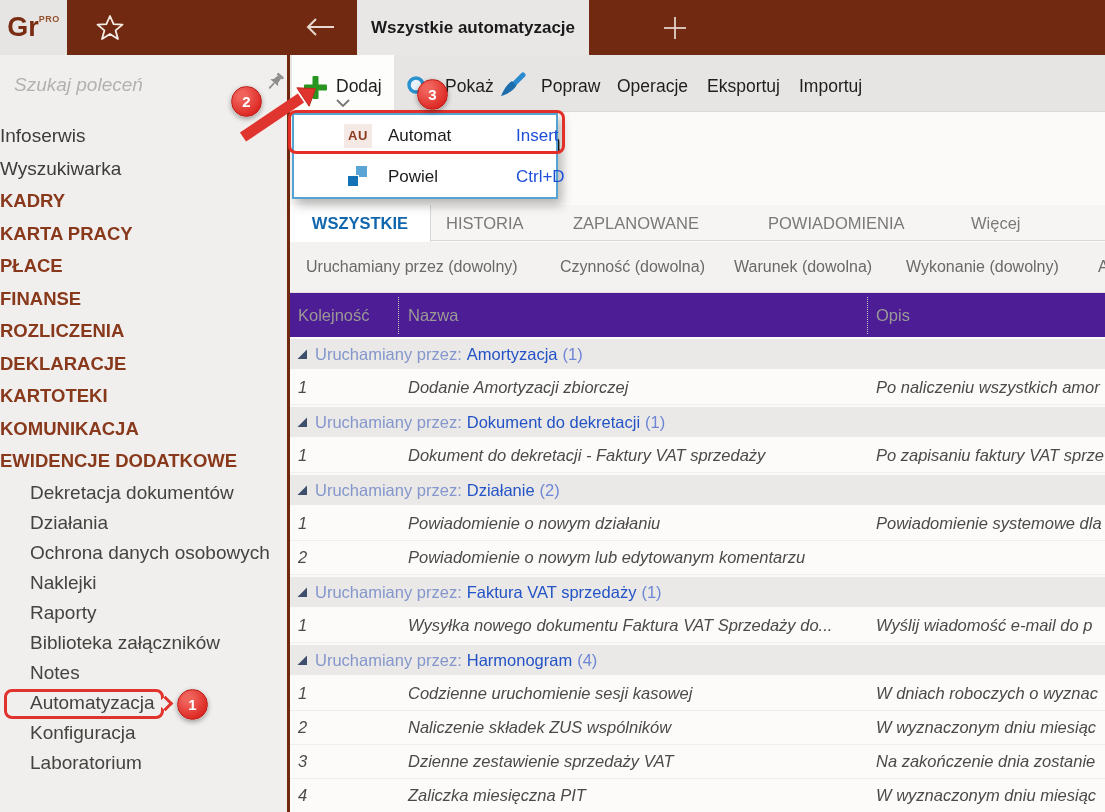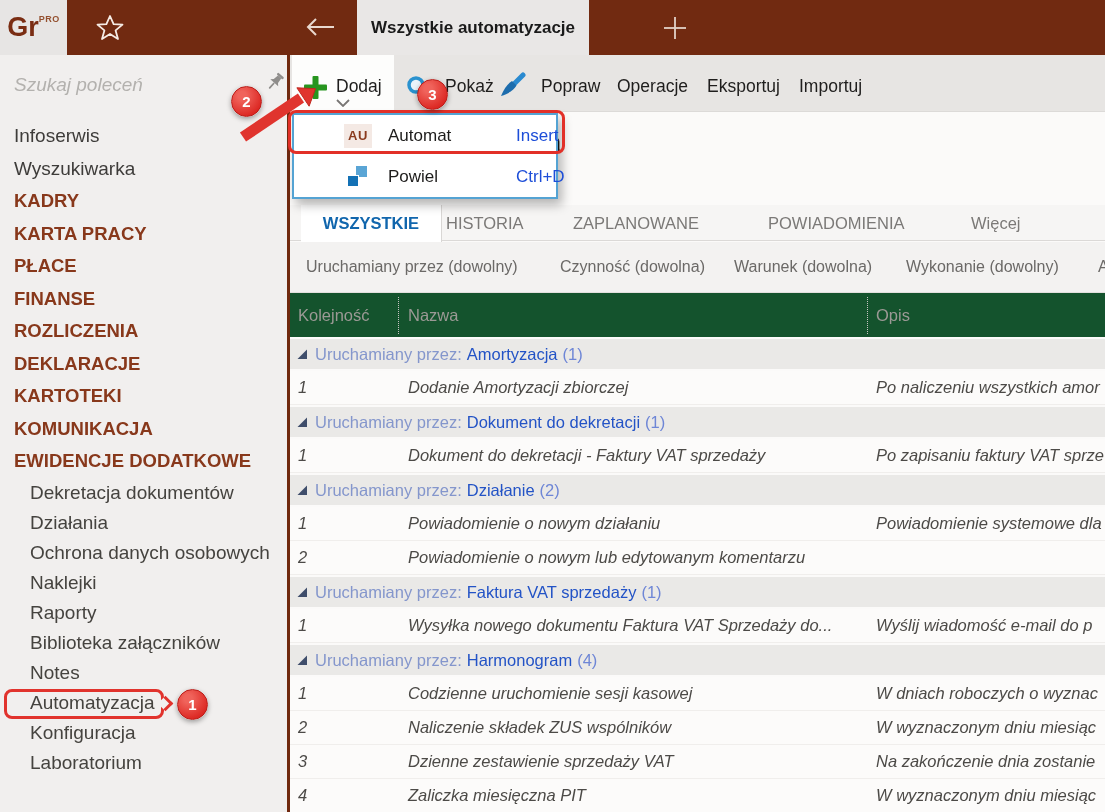--- a/index.html
+++ b/index.html
@@ -19,21 +19,21 @@
            display:flex;align-items:center;justify-content:center;font-size:17px;font-weight:600;color:#1a1a1a;}
   .top-plus{position:absolute;left:596px;top:16px;width:24px;height:24px;}
 
   
   .sidebar{position:absolute;left:0;top:55px;width:287px;bottom:0;background:#f1efee;}
   .search{position:absolute;left:12px;top:15px;width:225px;height:30px;border:none;background:transparent;
           font-family:inherit;font-style:italic;font-size:19px;color:#b3b1ae;outline:none;}
   .search::placeholder{color:#b3b1ae;opacity:1;font-style:italic;}
   .pin-icon{position:absolute;left:264px;top:16px;width:22px;height:22px;}
   .nav{position:absolute;left:0;top:65px;right:3px;}
-  .nav-item{height:32.5px;display:flex;align-items:center;padding-left:14px;font-size:19px;color:#3e3c3a;cursor:default;}
+  .nav-item{height:32.5px;display:flex;align-items:center;font-size:19px;color:#3e3c3a;cursor:default;}
   .nav-section{font-weight:bold;font-size:18.5px;color:#88381b;}
   .nav-sub{height:30px;padding-left:30px;color:#45433f;}
 
   
   .divider{position:absolute;left:287px;top:55px;width:3px;bottom:0;background:#70290f;z-index:5;}
 
   
   .content{position:absolute;left:290px;top:55px;right:0;bottom:0;background:#fbfaf9;}
   .toolbar{position:absolute;left:0;top:0;right:0;height:57px;background:#e7e5e3;border-bottom:1px solid #dcdad8;}
   .add-btn{position:absolute;left:2px;top:0;width:102px;height:57px;background:#fdfdfc;}
@@ -41,27 +41,27 @@
   .add-label{position:absolute;left:44px;top:31px;transform:translateY(-50%);font-size:17.5px;color:#1f1e1d;}
   .chevron-icon{position:absolute;left:44px;top:44px;width:14px;height:8px;}
   .tb-label{position:absolute;top:31px;transform:translateY(-50%);font-size:17.5px;color:#1f1e1d;}
   .magnifier-icon{position:absolute;left:116px;top:20px;width:24px;height:24px;}
   .brush-icon{position:absolute;left:208px;top:16px;width:28px;height:28px;}
 
   .page-title{position:absolute;left:88px;top:72px;font-size:28px;color:#161514;z-index:1;}
 
   .tabbar{position:absolute;left:0;top:150px;right:0;height:36px;background:#f6f5f4;border-bottom:1px solid #dbd9d7;}
   .tab-active{position:absolute;left:0;top:0;width:141px;height:37px;background:#ffffff;border-right:1px solid #d9d7d5;
-              display:flex;align-items:center;justify-content:center;font-size:16.5px;font-weight:bold;color:#1166ad;z-index:2;margin-left:11px;}
+              display:flex;align-items:center;justify-content:center;font-size:16.5px;font-weight:bold;color:#1166ad;z-index:2;}
   .tab{position:absolute;top:0;height:36px;display:flex;align-items:center;font-size:16.5px;color:#7b7977;}
 
   .filterbar{position:absolute;left:0;top:187px;right:0;height:50px;background:#f3f2f1;}
   .filter{position:absolute;top:25px;transform:translateY(-50%);font-size:16px;color:#6b6967;white-space:nowrap;}
 
-  .gridhead{position:absolute;left:0;top:237px;right:0;height:45px;background:#14532d;border-top:1px solid #e2e0de;}
+  .gridhead{position:absolute;left:0;top:237px;right:0;height:45px;background:#4c1d95;border-top:1px solid #e2e0de;}
   .gh-label{position:absolute;top:22px;transform:translateY(-50%);font-size:16.5px;color:#9b9995;}
   .gh-sep{position:absolute;top:4px;height:37px;width:0;border-left:1px dotted #c6c4c1;}
 
   .gridbody{position:absolute;left:0;top:282px;right:0;bottom:0;}
   .grow{height:34px;background:#eae9e7;border-top:2px solid #fbfaf9;border-bottom:2px solid #fbfaf9;
         display:flex;align-items:center;padding-left:7px;font-size:16.5px;white-space:nowrap;}
   .tri-icon{width:11px;height:11px;margin-right:7px;flex:none;}
   .gprefix{color:#8496cc;}
   .gvalue{color:#2353c6;margin-left:5px;}
   .gcount{color:#6e86d6;margin-left:5px;}

